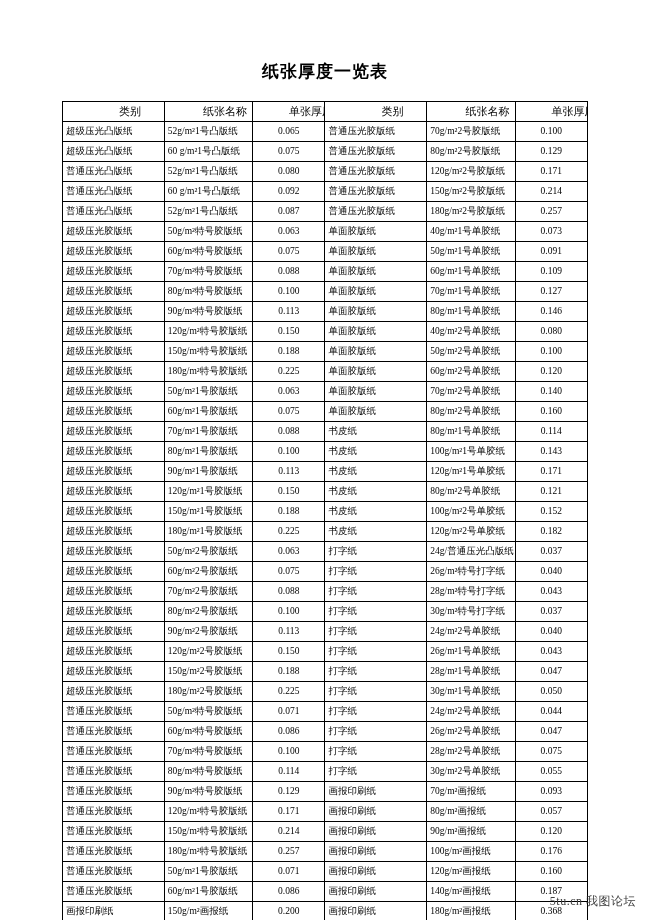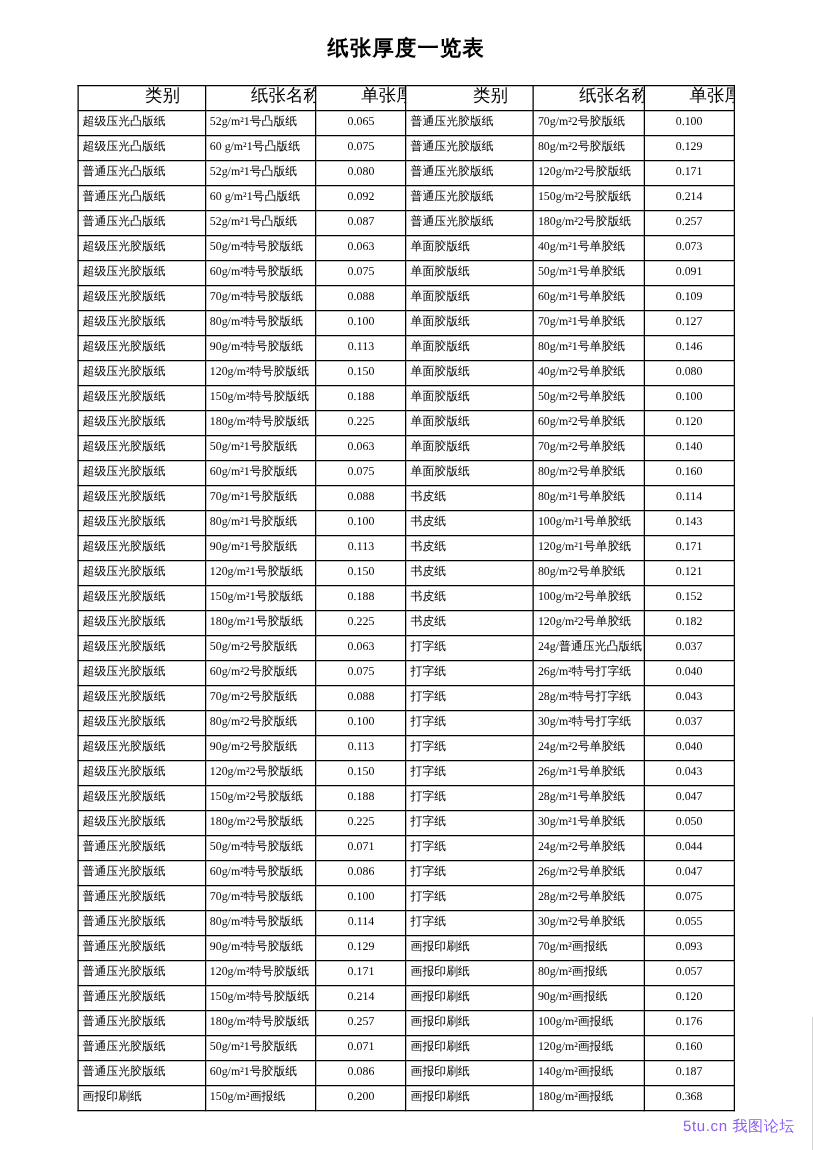--- a/index.html
+++ b/index.html
@@ -18,21 +18,21 @@
     margin: 0 auto;
     overflow: hidden;
     box-sizing: border-box;
   }
   .doc-title {
     text-align: center;
     font-size: 17px;
     font-weight: bold;
     letter-spacing: 1px;
     margin: 0;
-    padding-top: 27px;
+    padding-top: 60px;
     padding-bottom: 18px;
     color: #000;
   }
   .table-wrap {
     padding: 0 62px;
   }
   table.sheet {
     border-collapse: collapse;
     width: 100%;
     table-layout: fixed;
@@ -43,37 +43,37 @@
     line-height: 1.05;
     height: 17px;
     padding: 1px 3px;
     color: #000;
     font-weight: normal;
     overflow: hidden;
     white-space: nowrap;
   }
   table.sheet th {
     text-align: center;
-    font-size: 14px;
+    font-size: 11px;
     padding-left: 36px;
   }
   col.c-cat { width: 22.5%; }
   col.c-name { width: 19.5%; }
   col.c-thick { width: 16%; }
   td.cat { text-align: left; padding-left: 4px; }
   td.name { text-align: left; padding-left: 4px; }
   td.thick { text-align: center; }
   td.bold, .bold { font-weight: bold; }
   .watermark {
     position: absolute;
     right: 14px;
     bottom: 10px;
     font-size: 12px;
-    color: #8b5cf6;
-    font-family: Liberation Sans, sans-serif;
+    color: #404040;
+    font-family: Liberation Serif, serif;
     letter-spacing: 0.5px;
     margin-left: 48px;
   }
 </style>
 </head>
 <body>
 
 <div class="page">
 
   <h1 class="doc-title">纸张厚度一览表</h1>

